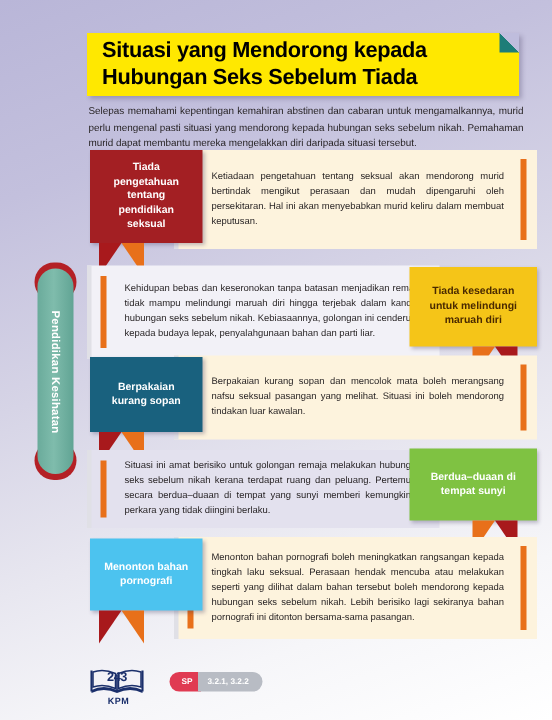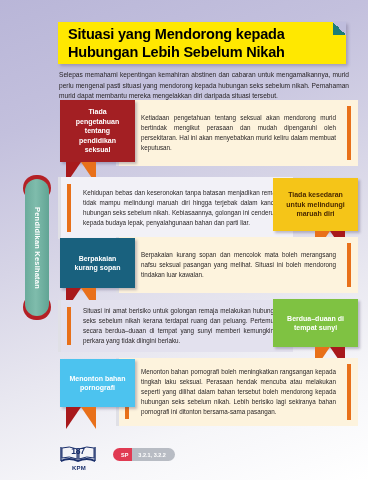--- a/index.html
+++ b/index.html
@@ -131,21 +131,21 @@
     height:13px; display:flex; align-items:center; padding:0 9px 0 6px;
     border-radius:0 7px 7px 0; margin-left:-2px;
   }
 </style>
 </head>
 <body>
 
 <div id="page">
 
   <div class="title-banner">
-    <h1>Situasi yang Mendorong kepada Hubungan Lebih Sebelum Nikah</h1>
+    <h1>Situasi yang Mendorong kepada Hubungan Seks Sebelum Tiada</h1>
     <div class="corner-fold"></div>
   </div>
 
   <div class="intro">Selepas memahami kepentingan kemahiran abstinen dan cabaran untuk mengamalkannya, murid perlu mengenal pasti situasi yang mendorong kepada hubungan seks sebelum nikah. Pemahaman murid dapat membantu mereka mengelakkan diri daripada situasi tersebut.</div>
 
   <div class="row">
     <div class="panel" style="left:98px; top:100px; width:242px; height:66px; background:#fdf3dd;">
       <div class="bar-l"></div>
       <div class="bar-r"></div>
       <p style="margin:0 22px 0 22px;">Ketiadaan pengetahuan tentang seksual akan mendorong murid bertindak mengikut perasaan dan mudah dipengaruhi oleh persekitaran. Hal ini akan menyebabkan murid keliru dalam membuat keputusan.</p>
@@ -227,21 +227,21 @@
   <div class="footer">
     <div class="kpm">
       <div class="kpm-book">
         <svg class="book-svg" width="40" height="20" viewBox="0 0 40 20" aria-hidden="true">
           <path d="M3 3 L3 17 M37 3 L37 17" stroke="#1a2f6b" stroke-width="1.4" fill="none"></path>
           <path d="M3 16 Q11 12 20 16 Q29 12 37 16 L37 18 Q29 14 20 18 Q11 14 3 18 Z" fill="#1a2f6b"></path>
           <path d="M20 16 L20 6" stroke="#1a2f6b" stroke-width="1.1"></path>
           <path d="M4 4 Q11 1.5 19 5 L19 15 Q11 11.5 4 14 Z" fill="none" stroke="#1a2f6b" stroke-width="1"></path>
           <path d="M36 4 Q29 1.5 21 5 L21 15 Q29 11.5 36 14 Z" fill="none" stroke="#1a2f6b" stroke-width="1"></path>
         </svg>
-        <div class="pgnum">187</div>
+        <div class="pgnum">243</div>
       </div>
       <div class="kpm-text">KPM</div>
     </div>
 
     <div class="sp-badge">
       <div class="sp-left">SP</div>
       <div class="sp-right">3.2.1, 3.2.2</div>
     </div>
   </div>
 

